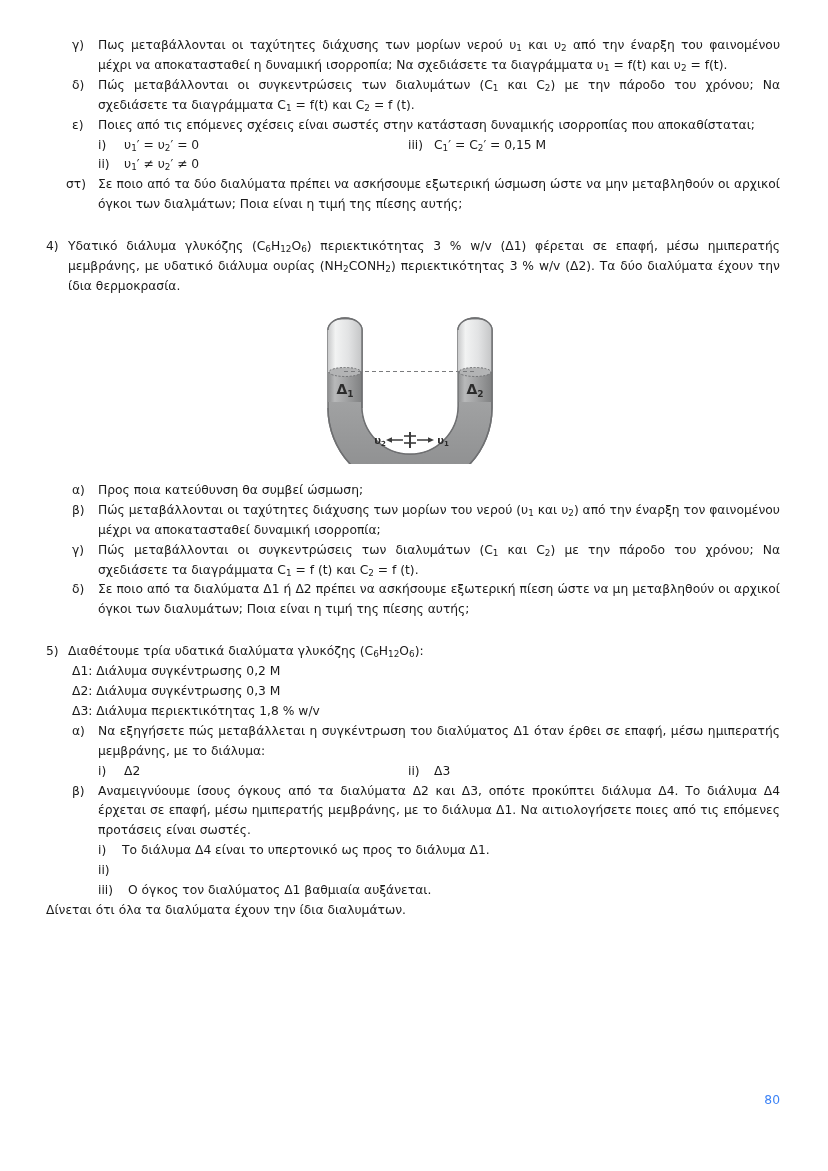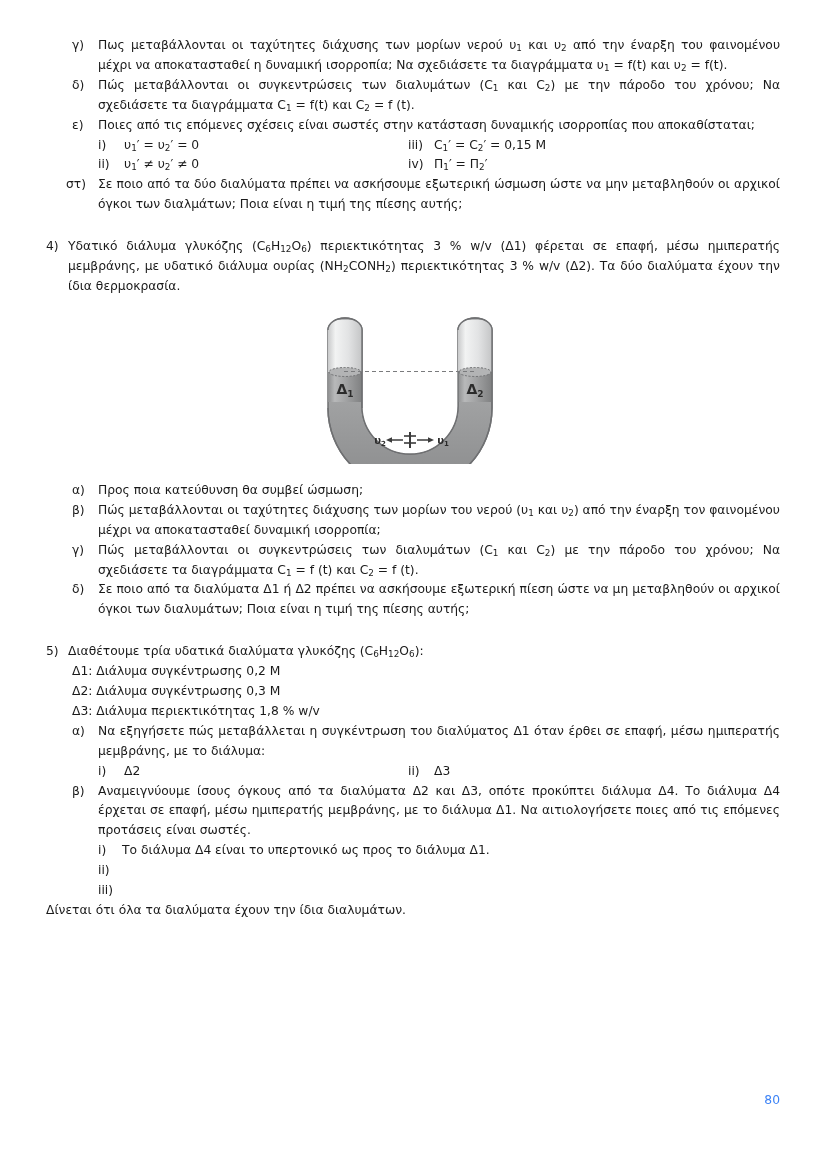--- a/index.html
+++ b/index.html
@@ -143,24 +143,20 @@
         <span class="opt-col right">
           <span class="marker">iii)</span>
           <span>C<sub>1</sub>′ = C<sub>2</sub>′ = 0,15 M</span>
         </span>
       </div>
 
       <div class="opt-row">
         <span class="opt-col left">
           <span class="marker">ii)</span>
           <span>υ<sub>1</sub>′ ≠ υ<sub>2</sub>′ ≠ 0</span>
-        </span>
-        <span class="opt-col right">
-          <span class="marker">iv)</span>
-          <span>Π<sub>1</sub>′ = Π<sub>2</sub>′</span>
         </span>
       </div>
 
       <div class="row lvl-st">
         <span class="marker">στ)</span>
         <span class="body-text">Σε ποιο από τα δύο διαλύματα πρέπει να ασκήσουμε εξωτερική ώσμωση ώστε να μην μεταβληθούν οι αρχικοί όγκοι των διαλμάτων; Ποια είναι η τιμή της πίεσης αυτής;</span>
       </div>
     </div>
 
     <div class="spacer-lg"></div>
@@ -327,20 +323,21 @@
 
       <div class="row lvl-rom">
         <span class="marker">i)</span>
         <span class="body-text nojust">Το διάλυμα Δ4 είναι το υπερτονικό ως προς το διάλυμα Δ1.</span>
       </div>
       <div class="row lvl-rom">
         <span class="marker">ii)</span>
       </div>
       <div class="row lvl-rom3">
         <span class="marker">iii)</span>
+        <span class="body-text nojust">Ο όγκος τον διαλύματος Δ1 βαθμιαία αυξάνεται.</span>
       </div>
 
       <div class="row lvl-root">
         <span class="body-text nojust">Δίνεται ότι όλα τα διαλύματα έχουν την ίδια διαλυμάτων.</span>
       </div>
     </div>
 
   </div>
 
   <div class="page-number">80</div>

